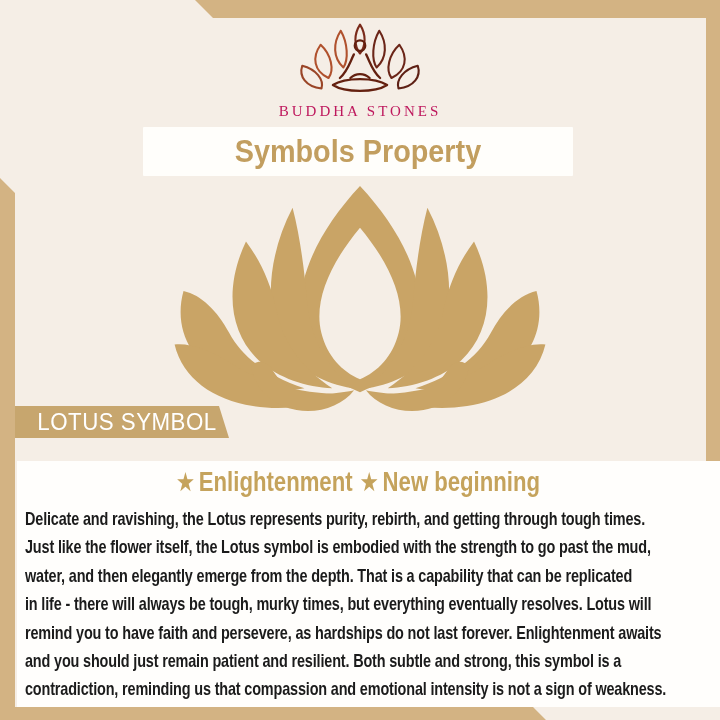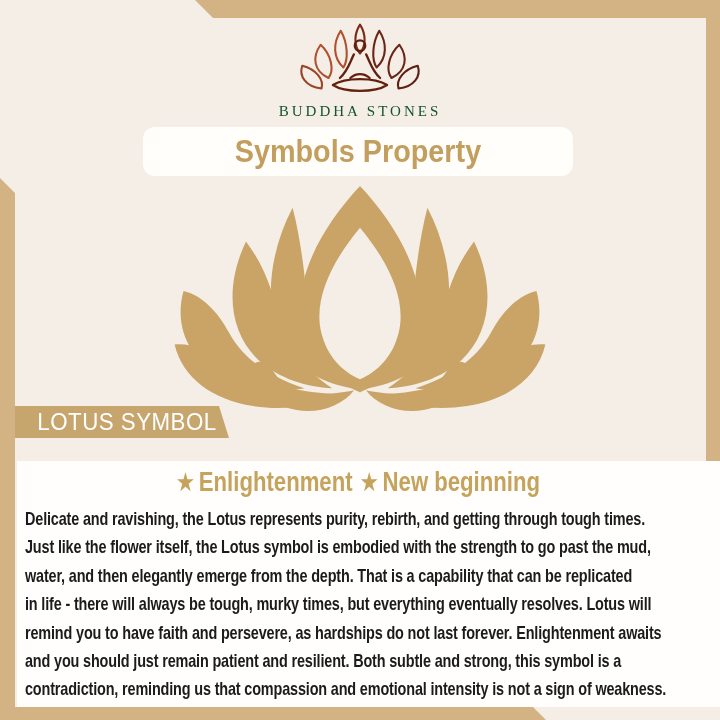--- a/index.html
+++ b/index.html
@@ -11,26 +11,26 @@
   .abs{position:absolute;}
   
   .frame{position:absolute;left:0;top:0;width:720px;height:720px;background:#D3B383;}
   .frame-tr{clip-path:polygon(195px 0,720px 0,720px 550px,706px 528px,706px 18px,213px 18px);}
   .frame-bl{clip-path:polygon(0 178px,15px 193px,15px 707px,533px 707px,546px 720px,0 720px);}
   
   .logo{left:50%;top:22px;transform:translateX(-50%);}
   .brand-name{
     left:0;right:0;top:103px;text-align:center;
     font-family:"Liberation Serif", serif;
-    font-size:15px;letter-spacing:3px;color:#14532d;font-weight:400;
+    font-size:15px;letter-spacing:3px;color:#be185d;font-weight:400;
   }
   
   .title-banner{
     left:143px;top:127px;width:430px;height:49px;
-    background:#FFFEFB;border-radius:12px;
+    background:#FFFEFB;border-radius:1px;
     display:flex;align-items:center;justify-content:center;
   }
   .title-banner span{
     font-size:32px;font-weight:700;color:#C29E5F;white-space:nowrap;
     transform:scaleX(0.9);letter-spacing:0px;
   }
   
   .lotus{left:170px;top:184px;}
   
   .section-banner{

